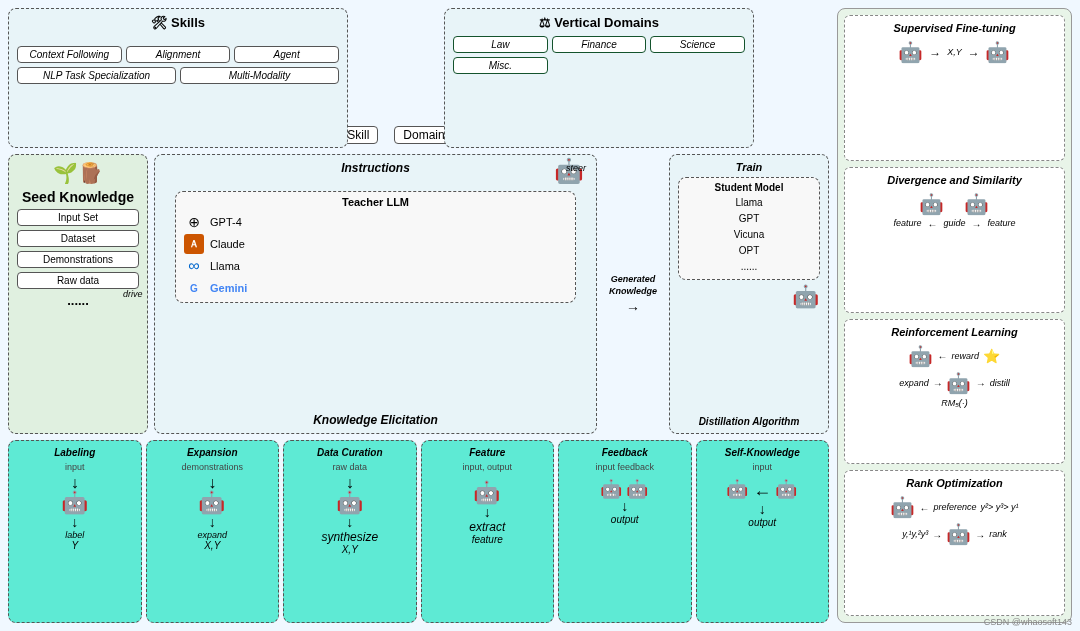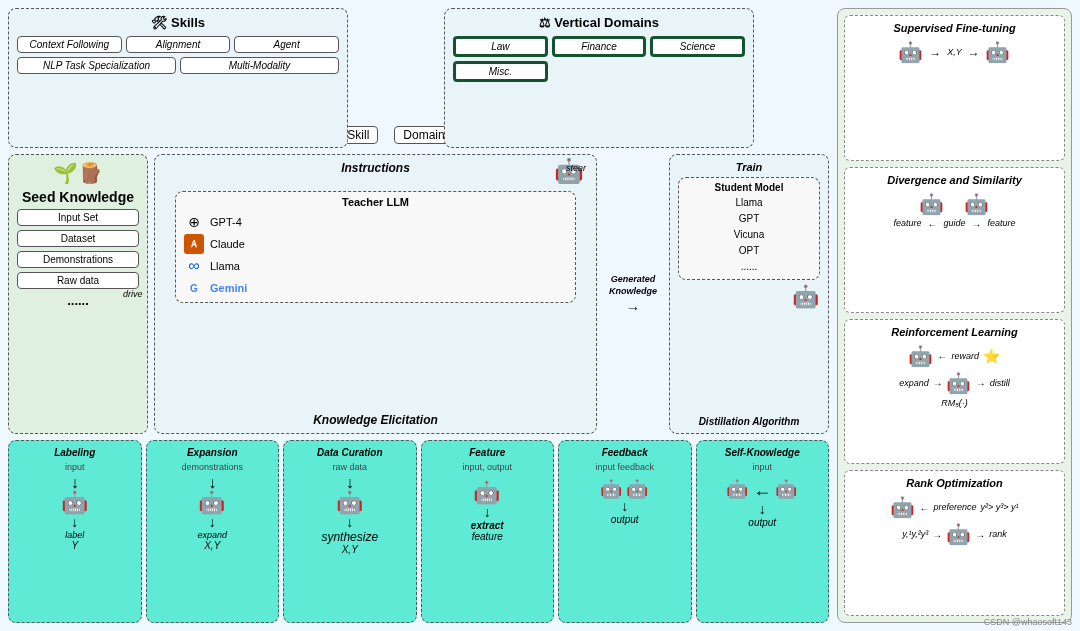--- a/index.html
+++ b/index.html
@@ -54,21 +54,21 @@
       border: 1.5px dashed #555;
       border-radius: 8px;
       padding: 6px 8px;
       width: 340px;
       position: relative;
     }
     .skills-title {
       text-align: center;
       font-size: 13px;
       font-weight: bold;
-      margin-bottom: 6px;
+      margin-bottom: 16px;
     }
     .skills-grid {
       display: grid;
       grid-template-columns: 1fr 1fr 1fr;
       gap: 4px;
       margin-bottom: 4px;
     }
     .skills-grid-row2 {
       display: grid;
       grid-template-columns: 1fr 1fr;
@@ -98,21 +98,21 @@
       font-size: 13px;
       font-weight: bold;
       margin-bottom: 6px;
     }
     .domains-grid {
       display: grid;
       grid-template-columns: 1fr 1fr 1fr;
       gap: 4px;
     }
     .domain-tag {
-      border: 3px solid #14532d;
+      border: 1px solid #14532d;
       border-radius: 4px;
       text-align: center;
       padding: 2px 4px;
       font-size: 10px;
       background: white;
       font-style: italic;
     }
 
     
     .middle-section {
@@ -468,21 +468,21 @@
         <div style="font-size:14px;">↓</div>
         <div style="font-size:12px;font-style:italic;">synthesize</div>
         <div style="font-size:10px;font-style:italic;">X,Y</div>
       </div>
 
       <div class="algo-box">
         <div class="algo-title">Feature</div>
         <div class="algo-subtitle">input, output</div>
         <div class="robot-icon" style="margin-top:8px;">🤖</div>
         <div style="font-size:14px;">↓</div>
-        <div style="font-size:10px;font-style:italic;font-weight:bold;">extract</div>
+        <div style="font-size:12px;font-style:italic;">extract</div>
         <div style="font-size:10px;font-style:italic;">feature</div>
       </div>
 
       <div class="algo-box">
         <div class="algo-title">Feedback</div>
         <div class="algo-subtitle">input feedback</div>
         <div style="display:flex;gap:4px;margin-top:6px;">
           <span class="robot-icon" style="font-size:18px;">🤖</span>
           <span class="robot-icon" style="font-size:18px;">🤖</span>
         </div>

